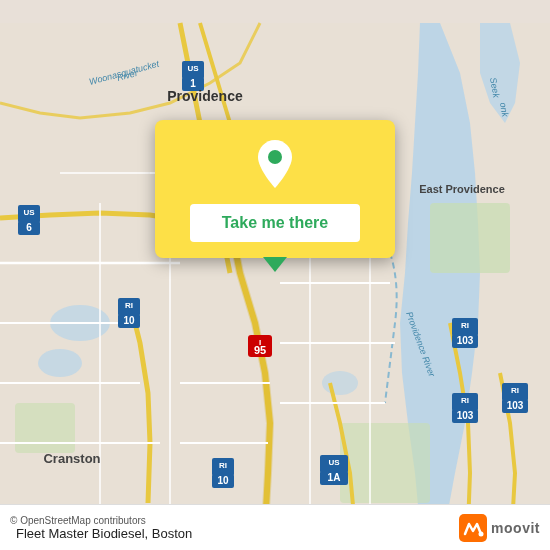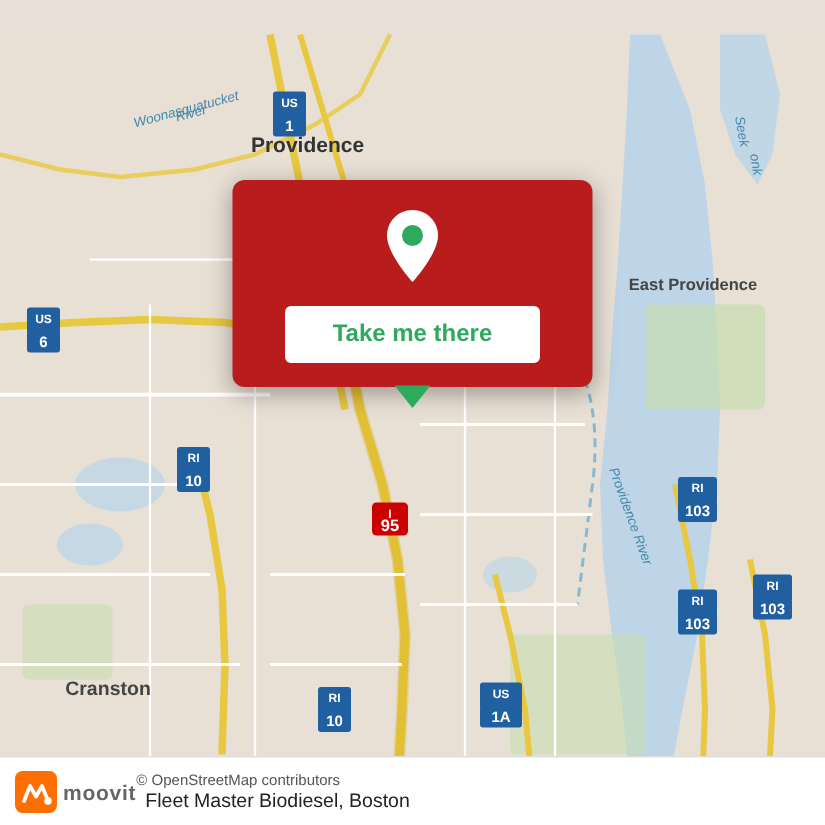--- a/index.html
+++ b/index.html
@@ -26,21 +26,21 @@
       top: 0; left: 0;
       width: 100%; height: 100%;
     }
 
     
     #popup-card {
       position: absolute;
       top: 120px;
       left: 155px;
       width: 240px;
-      background-color: #b91c1c;
+      background-color: #fde047;
       border-radius: 8px;
       display: flex;
       flex-direction: column;
       align-items: center;
       padding: 18px 20px 16px;
       box-shadow: 0 4px 16px rgba(0,0,0,0.35);
       z-index: 10;
     }
 
     #popup-card::after {
@@ -244,26 +244,26 @@
         <path d="M22,2 C12.6,2 5,9.6 5,19 C5,31.5 22,50 22,50 C22,50 39,31.5 39,19 C39,9.6 31.4,2 22,2 Z" fill="white"></path>
 
         <circle cx="22" cy="19" r="7" fill="#2eaa5c"></circle>
       </svg>
     </div>
 
     <button id="take-me-there-btn">Take me there</button>
   </div>
 
   <div id="bottom-bar">
+    <div style="display:flex; flex-direction:column; flex:1;">
+      <span id="attribution">© OpenStreetMap contributors</span>
+      <span id="location-label">Fleet Master Biodiesel, Boston</span>
+    </div>
     <div id="moovit-logo-area">
       <svg width="28" height="28" viewBox="0 0 28 28" xmlns="http://www.w3.org/2000/svg">
         <rect width="28" height="28" rx="5" fill="#ff6e00"></rect>
         <path d="M6,20 L10,10 L14,17 L18,10 L22,20" stroke="white" stroke-width="2.5" fill="none" stroke-linejoin="round" stroke-linecap="round"></path>
         <circle cx="22" cy="20" r="2.5" fill="white"></circle>
       </svg>
       <span class="moovit-text">moovit</span>
     </div>
-    <div style="display:flex; flex-direction:column; flex:1;">
-      <span id="attribution">© OpenStreetMap contributors</span>
-      <span id="location-label">Fleet Master Biodiesel, Boston</span>
-    </div>
   </div>
 </div>
 
 </body></html>

